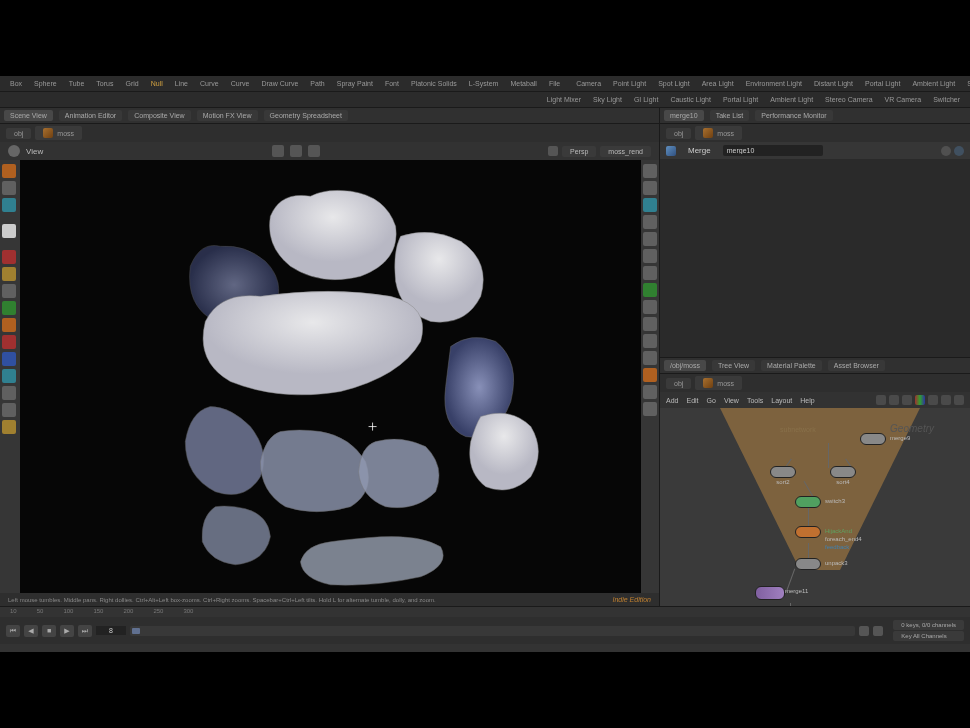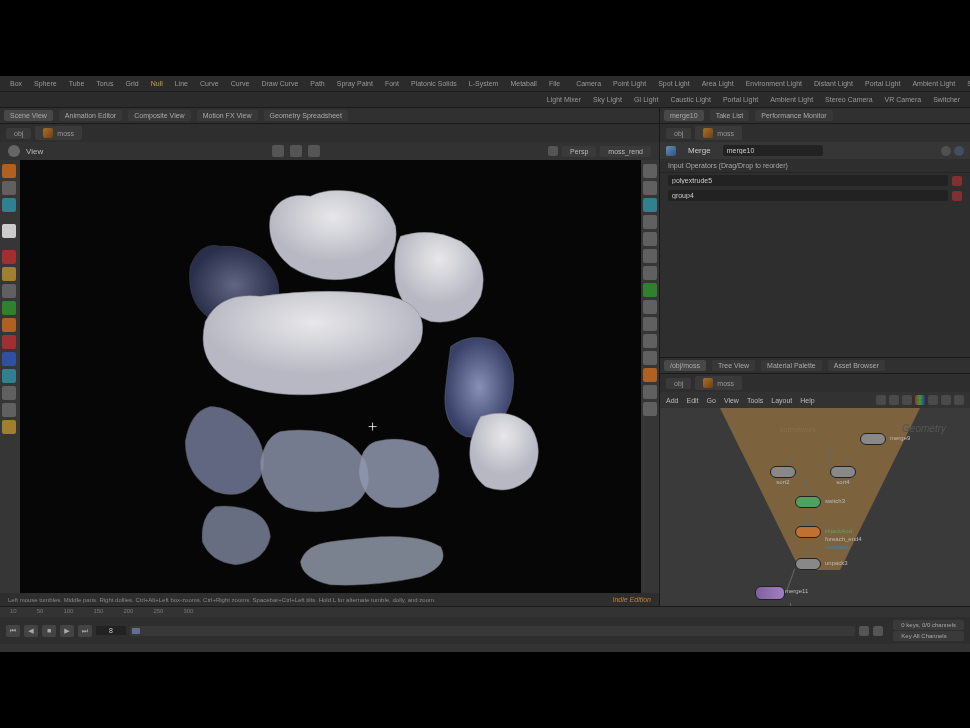--- a/index.html
+++ b/index.html
@@ -75,21 +75,21 @@
 .net-menu { display: flex; background: #323232; padding: 3px 6px; font-size: 7px; color: #bbb; align-items: center; gap: 8px; justify-content: space-between; }
 .menu-items { display: flex; gap: 8px; }
 .menu-item { cursor: pointer; }
 .menu-icons { display: flex; gap: 3px; }
 .menu-ico { width: 10px; height: 10px; background: #4a4a4a; border-radius: 2px; cursor: pointer; }
 .menu-ico.color { background: linear-gradient(90deg,#a03030,#30a030,#3030a0); }
 
 .network-canvas { flex: 1; background: #3a3a3a; position: relative; overflow: hidden; }
 .net-bg-shape { position: absolute; top: 0; left: 60px; width: 200px; height: 180px; background: #8a6a40; clip-path: polygon(0 0, 100% 0, 60% 90%, 40% 90%); opacity: 0.85; }
 .net-label { position: absolute; font-size: 7px; color: #666; }
-.geom-label { top: 15px; right: 24px; font-size: 10px; color: #555; font-style: italic; }
+.geom-label { top: 15px; right: 36px; font-size: 10px; color: #555; font-style: italic; }
 .subnet-label { top: 18px; left: 120px; font-size: 7px; color: #88704a; }
 
 .net-node { position: absolute; display: flex; flex-direction: column; align-items: center; cursor: pointer; }
 .node-body { width: 26px; height: 12px; border-radius: 6px; border: 1px solid #222; display: flex; align-items: center; justify-content: center; }
 .node-lbl { font-size: 6px; color: #bbb; margin-top: 1px; white-space: nowrap; }
 .node-lbl.side { position: absolute; left: 30px; top: 2px; margin: 0; }
 .n-grey { background: #888; }
 .n-green { background: #50a060; }
 .n-orange { background: #c07030; }
 .n-purple { background: linear-gradient(90deg,#8060a0,#a080c0); }
@@ -289,31 +289,20 @@
           <div class="param-title">
             <span class="merge-ico"></span>
             <span>Merge</span>
             <input class="param-input" style="width: 100px;" value="merge10">
           </div>
           <div class="param-gear">
             <span class="gear-ico"></span>
             <span class="gear-ico" style="background:#405060"></span>
           </div>
         </div>
-        <div class="param-body">
-          <div class="param-sub">Input Operators (Drag/Drop to reorder)</div>
-          <div class="param-row">
-            <input class="param-input" value="polyextrude5" style="">
-            <span class="del-ico"></span>
-          </div>
-          <div class="param-row">
-            <input class="param-input" value="group4" style="">
-            <span class="del-ico"></span>
-          </div>
-        </div>
       </div>
 
       <div class="network-pane">
         <div class="pane-tabs">
           <span class="tab active">/obj/moss</span>
           <span class="tab">Tree View</span>
           <span class="tab">Material Palette</span>
           <span class="tab">Asset Browser</span>
         </div>
         <div class="obj-tabs">

